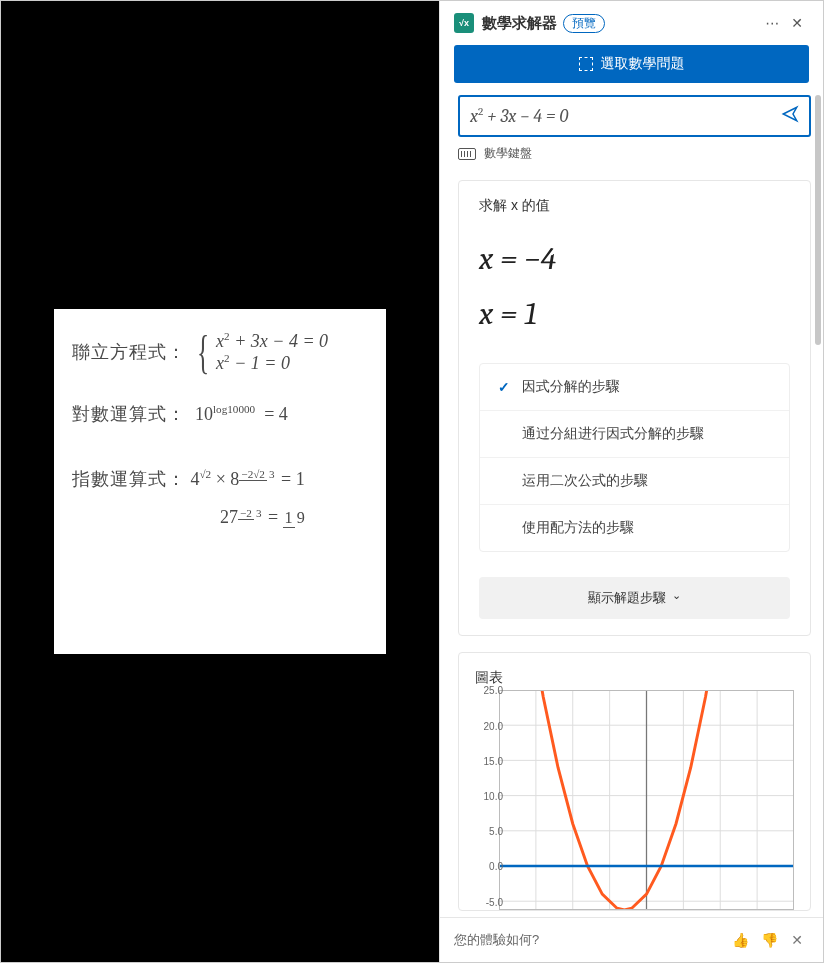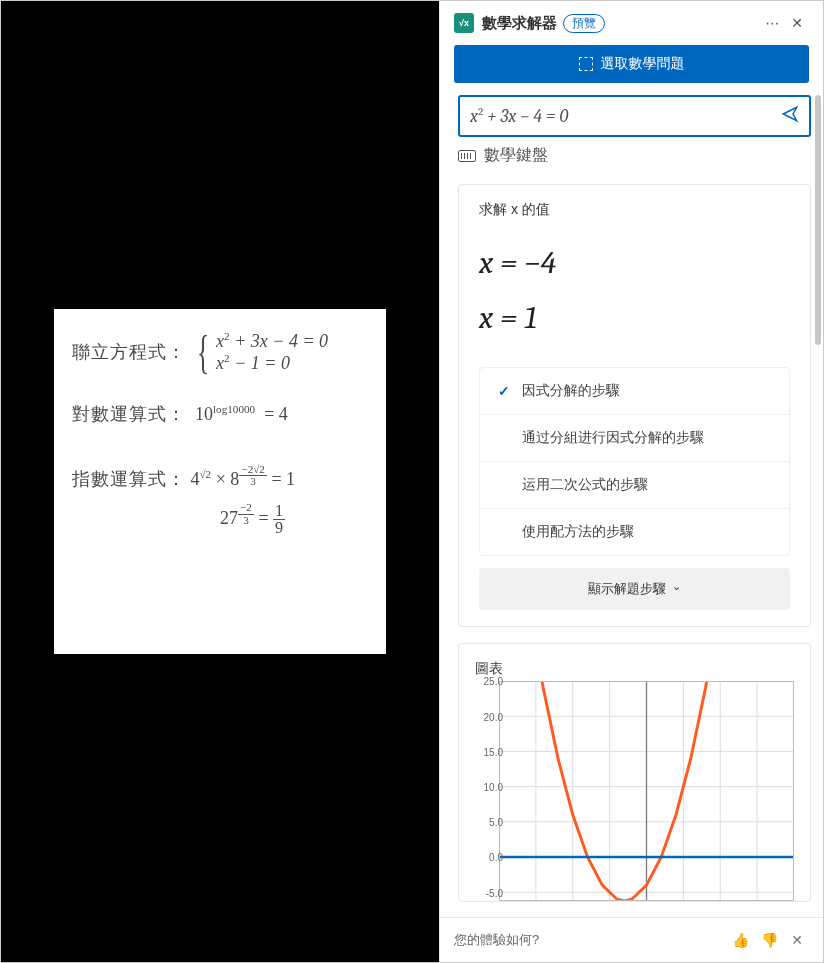--- a/index.html
+++ b/index.html
@@ -11,53 +11,53 @@
   .page .row1{display:flex;align-items:center;margin-bottom:24px}
   .page .lbl{letter-spacing:1px}
   .brace{font-size:46px;font-family:serif;margin:0 2px 0 6px;line-height:46px;position:relative;top:1px;display:inline-block;transform:scaleX(.55)}
   .eqcol{display:flex;flex-direction:column;font-style:italic}
   .eqcol span{line-height:22px}
   sup{font-size:.62em;line-height:0;font-style:normal}
   .page sup{font-style:normal}
   .page .row2{margin-bottom:34px}
   .page .row3{display:flex;align-items:center}
   .page .row3b{margin-left:148px;margin-top:8px;margin-bottom:38px}
-  .frac{display:inline-flex;flex-direction:column;text-align:center;vertical-align:middle;font-size:.9em;line-height:1}
+  .frac{display:inline-flex;text-align:center;vertical-align:middle;font-size:.9em;line-height:1}
   .frac .n{border-bottom:1px solid #555;padding:0 2px}
   .frac .d{padding:0 2px}
   .sfrac{font-size:.55em}
   sup .frac{font-size:1em}
   
   .right{flex:1;display:flex;flex-direction:column;background:#fff;border-left:1px solid #e2e2e2}
   .hdr{display:flex;align-items:center;padding:10px 14px 10px 14px}
   .appicon{width:20px;height:20px;background:#1a8f7a;border-radius:3px;margin-right:8px;display:flex;align-items:center;justify-content:center;color:#fff;font-size:9px;font-weight:bold}
   .title{font-size:15px;font-weight:600;margin-right:6px}
   .badge{border:1px solid #0067c0;color:#0067c0;border-radius:10px;padding:0px 8px;font-size:12px}
   .spacer{flex:1}
   .ib{padding:4px 6px;color:#555;cursor:pointer;font-size:14px}
   .bigbtn{margin:0 14px 12px;background:#0067c0;color:#fff;border:none;border-radius:3px;padding:10px 0;font-size:14px;display:flex;align-items:center;justify-content:center;gap:8px;cursor:pointer}
   .selecticon{display:inline-block;width:14px;height:14px;border:1.5px dashed #fff}
   .scroll{flex:1;overflow:hidden;padding:0 12px 0 18px;position:relative}
   .scroll::before{content:"";position:absolute;right:2px;top:0;width:6px;height:250px;background:#c7c7c7;border-radius:3px}
   .inbox{border:2px solid #0067c0;border-radius:3px;padding:8px 10px;display:flex;align-items:center;margin-bottom:8px}
   .inbox .mi{flex:1;font-family:"Cambria","Times New Roman",serif;font-style:italic;font-size:18px;color:#555}
   .send{color:#0067c0;cursor:pointer}
-  .kbrow{display:flex;align-items:center;gap:8px;color:#555;font-size:16px;margin-bottom:18px;cursor:pointer}
+  .kbrow{display:flex;align-items:center;gap:8px;color:#555;font-size:12px;margin-bottom:18px;cursor:pointer}
   .kbicon{display:inline-block;width:18px;height:12px;border:1.4px solid #555;border-radius:2px;position:relative}
   .kbicon::after{content:"";position:absolute;left:2px;top:2px;right:2px;bottom:2px;background:repeating-linear-gradient(90deg,#555 0 1px,transparent 1px 3px)}
   .card{border:1px solid #e6e6e6;border-radius:4px;padding:16px 20px;margin-bottom:16px}
   .cardtitle{font-size:14px;color:#333;margin-bottom:18px}
   .roots{font-family:"Cambria","Times New Roman",serif;font-style:italic;font-size:32px;color:#222;line-height:1.6;margin-bottom:24px}
   .roots div{margin-bottom:4px}
   .methods{border:1px solid #eee;border-radius:4px}
   .mitem{padding:14px 18px;font-size:14px;color:#444;display:flex;align-items:center;gap:12px;cursor:pointer}
   .mitem + .mitem{border-top:1px solid #f1f1f1}
   .check{color:#0067c0;font-weight:bold}
   .noicon{width:12px}
-  .showsteps{background:#f1f1f1;border:none;border-radius:4px;width:100%;padding:12px 0;font-size:13px;color:#333;margin-top:12px;cursor:pointer;display:flex;align-items:flex-start;justify-content:center;gap:6px}
+  .showsteps{background:#f1f1f1;border:none;border-radius:4px;width:100%;padding:12px 0;font-size:13px;color:#333;margin-top:25px;cursor:pointer;display:flex;align-items:flex-start;justify-content:center;gap:6px}
   .chev{font-size:11px}
   .graphcard{border:1px solid #e6e6e6;border-radius:4px;padding:16px 16px 0}
   .graphtitle{font-size:14px;margin-bottom:3px}
   .graphbox{position:relative;height:220px;margin-left:24px}
   .graphsvg{width:100%;height:100%;display:block}
   .ylabels{position:absolute;left:-26px;top:0;height:100%;display:flex;flex-direction:column;font-size:10px;color:#666;text-align:right;width:30px}
   .ylabels span{position:absolute;right:0;transform:translateY(-50%)}
   
   .foot{border-top:1px solid #e6e6e6;padding:10px 14px;display:flex;align-items:center;font-size:13px;color:#666}
   .foot .ib{color:#777}

